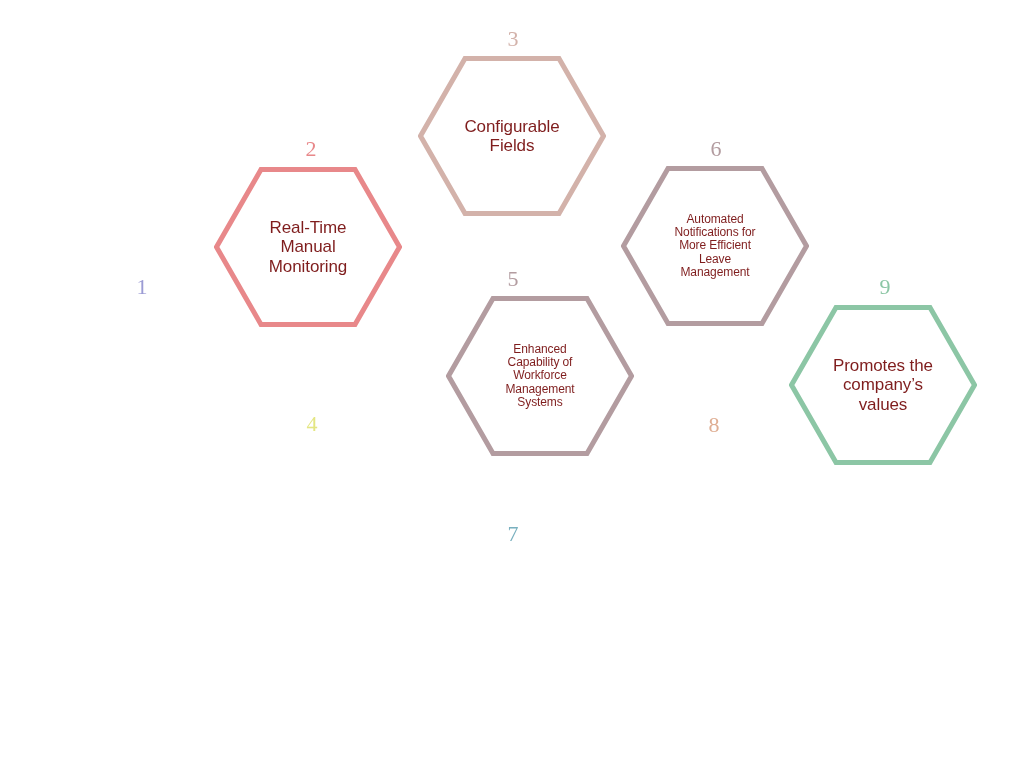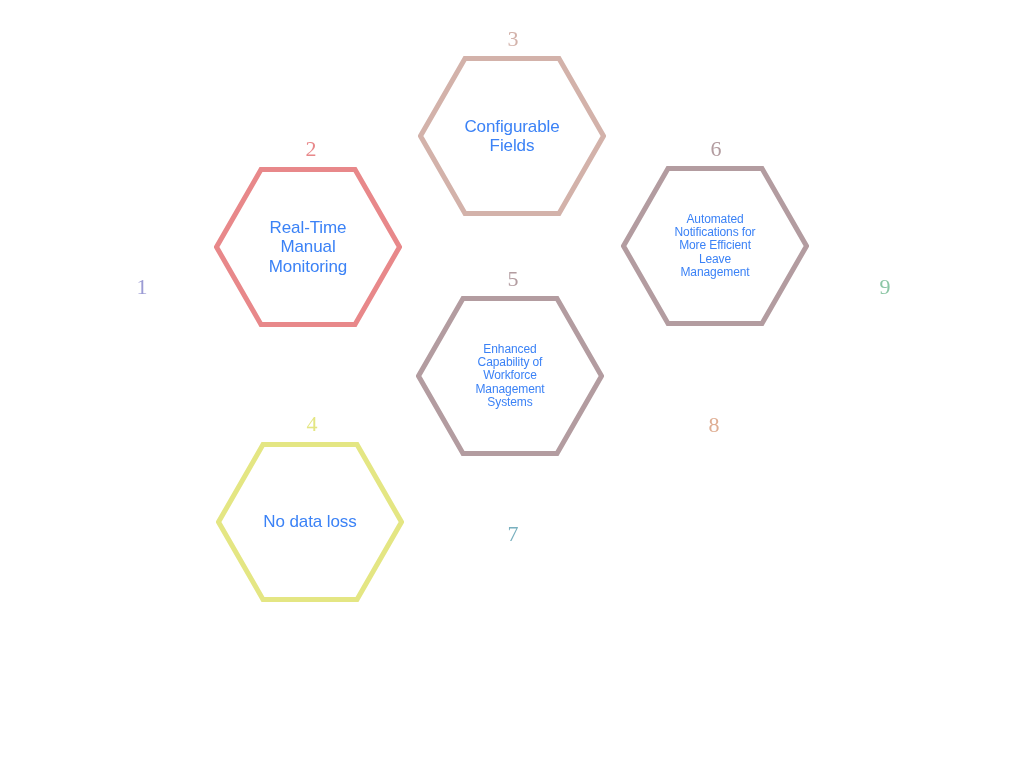--- a/index.html
+++ b/index.html
@@ -37,21 +37,21 @@
     left: 0;
     top: 0;
     width: 188px;
     height: 160px;
     display: flex;
     align-items: center;
     justify-content: center;
     text-align: center;
     box-sizing: border-box;
     padding: 0 14px;
-    color: #3b82f6;
+    color: #7f1d1d;
     font-family: "Liberation Sans", sans-serif;
     font-size: 17px;
     line-height: 1.12;
     letter-spacing: -0.1px;
     font-weight: 400;
     white-space: pre-line;
     pointer-events: none;
   }
   .hex-label.tight {
     font-size: 12px;
@@ -84,28 +84,22 @@
     </div>
     <div class="hex-number" style="left: 513px; top: 50px; color: rgb(211, 178, 170);">3</div>
     <div class="hex-node" style="left: 512px; top: 136px;">
       <svg viewBox="0 0 188 160">
         <polygon points="47.00,2.50 141.00,2.50 185.50,80.00 141.00,157.50 47.00,157.50 2.50,80.00" fill="none" stroke="#d3b2aa" stroke-width="5" stroke-linejoin="miter"></polygon>
       </svg>
       <div class="hex-label">Configurable
 Fields</div>
     </div>
     <div class="hex-number" style="left: 312px; top: 435px; color: rgb(228, 230, 131);">4</div>
-    <div class="hex-node" style="left: 310px; top: 522px;">
-      <svg viewBox="0 0 188 160">
-        <polygon points="47.00,2.50 141.00,2.50 185.50,80.00 141.00,157.50 47.00,157.50 2.50,80.00" fill="none" stroke="#e4e683" stroke-width="5" stroke-linejoin="miter"></polygon>
-      </svg>
-      <div class="hex-label">No data loss</div>
-    </div>
     <div class="hex-number" style="left: 513px; top: 290px; color: rgb(179, 156, 160);">5</div>
-    <div class="hex-node" style="left: 510px; top: 376px;">
+    <div class="hex-node" style="left: 540px; top: 376px;">
       <svg viewBox="0 0 188 160">
         <polygon points="47.00,2.50 141.00,2.50 185.50,80.00 141.00,157.50 47.00,157.50 2.50,80.00" fill="none" stroke="#b39ca0" stroke-width="5" stroke-linejoin="miter"></polygon>
       </svg>
       <div class="hex-label tight">Enhanced
 Capability of
 Workforce
 Management
 Systems</div>
     </div>
     <div class="hex-number" style="left: 716px; top: 160px; color: rgb(179, 156, 160);">6</div>
@@ -115,13 +109,21 @@
       </svg>
       <div class="hex-label tight">Automated
 Notifications for
 More Efficient
 Leave
 Management</div>
     </div>
     <div class="hex-number" style="left: 513px; top: 545px; color: rgb(121, 176, 191);">7</div>
     <div class="hex-number" style="left: 714px; top: 436px; color: rgb(223, 174, 147);">8</div>
     <div class="hex-number" style="left: 885px; top: 298px; color: rgb(140, 198, 165);">9</div>
+    <div class="hex-node" style="left: 883px; top: 385px;">
+      <svg viewBox="0 0 188 160">
+        <polygon points="47.00,2.50 141.00,2.50 185.50,80.00 141.00,157.50 47.00,157.50 2.50,80.00" fill="none" stroke="#8cc6a5" stroke-width="5" stroke-linejoin="miter"></polygon>
+      </svg>
+      <div class="hex-label">Promotes the
+company’s
+values</div>
+    </div>
   </div>
 
 </body></html>

